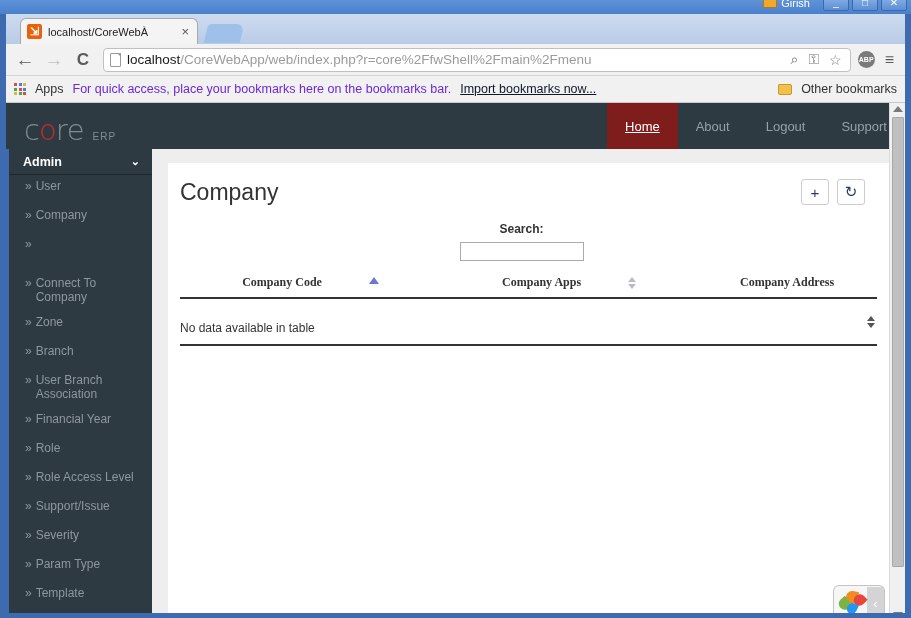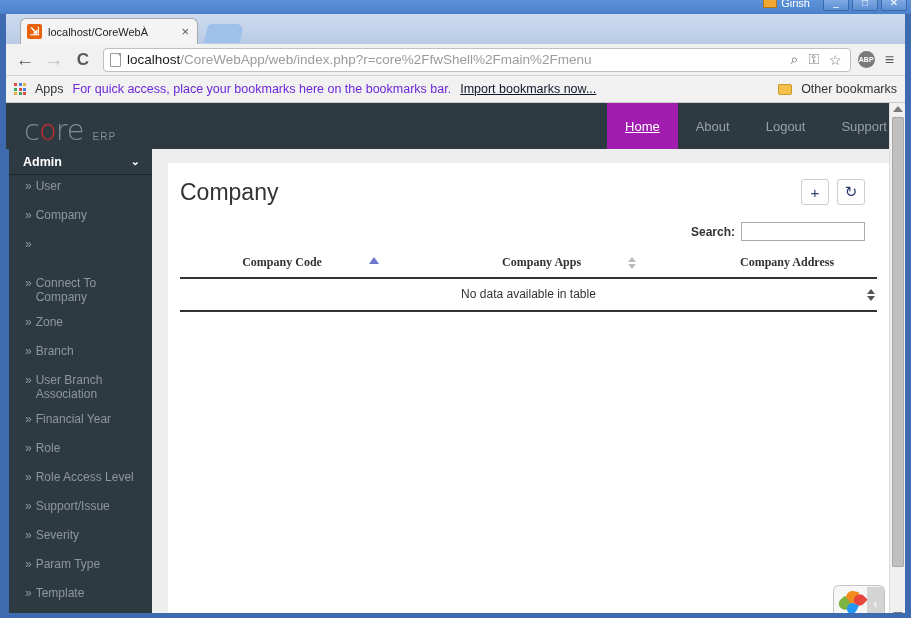--- a/index.html
+++ b/index.html
@@ -147,21 +147,21 @@
     font-family: "DejaVu Sans", sans-serif; font-weight: 300; }
   #logo .c2 { font-size: 29px; color: #d0282f; letter-spacing: -1px;
     font-family: "DejaVu Sans", sans-serif; font-weight: 300; }
   #logo .erp { font-size: 10px; color: #828d92; letter-spacing: 1px; margin-left: 9px; }
 
   #topnav { display: flex; align-items: stretch; }
   .navitem {
     display: flex; align-items: center; padding: 0 18px;
     font-size: 13px; color: #96a0a6;
   }
-  .navitem.active { background: #a21caf; color: #ffffff; text-decoration: underline; }
+  .navitem.active { background: #7f1d1d; color: #ffffff; text-decoration: underline; }
 
   
   #cols { display: flex; height: 472px; }
 
   
   #sidebar {
     width: 146px; background: #2e3a41; flex: none;
     border-left: 3px solid #3e6bb0;
     overflow: hidden;
   }
@@ -188,21 +188,21 @@
   #page-title { font-size: 23px; color: #333; margin: 0 0 0 2px; font-weight: normal; }
   #head-buttons { display: flex; gap: 8px; padding-right: 14px; }
   .ibtn {
     width: 28px; height: 26px; border: 1px solid #cccccc; background: #fff;
     border-radius: 3px; color: #2a3a6a; font-size: 15px;
     display: flex; align-items: center; justify-content: center;
   }
 
   #searchrow {
     display: flex; align-items: center; justify-content: flex-end;
-    gap: 6px; margin-top: 16px; padding-right: 14px;
+    gap: 6px; margin-top: 16px; padding-right: 14px; flex-direction: column;
   }
   #search-label { font-size: 12px; font-weight: bold; color: #333; }
   #search-input {
     width: 124px; height: 19px; border: 1px solid #aaaaaa; background: #fff;
     font-size: 12px; padding: 0 3px; font-family: "Liberation Sans", sans-serif;
   }
 
   #table-wrap { margin-top: 12px; padding: 0 2px; }
   table { width: 100%; border-collapse: collapse; }
   thead th {
@@ -217,22 +217,22 @@
     width: 0; height: 0; border-left: 5px solid transparent;
     border-right: 5px solid transparent; border-bottom: 7px solid #6f76cf;
   }
   .sort-both { display: inline-block; margin-left: 44px; vertical-align: middle; line-height: 0; }
   .sort-both i { display: block; width: 0; height: 0;
     border-left: 4px solid transparent; border-right: 4px solid transparent; }
   .sort-both .up { border-bottom: 5px solid #b9bcc4; margin-bottom: 2px; }
   .sort-both .dn { border-top: 5px solid #b9bcc4; }
 
   #empty-row td {
-    font-size: 12px; color: #333; text-align: center;
-    padding: 8px 0 9px 0; border-bottom: 2px solid #333333;
+    font-size: 12px; color: #333; text-align: left;
+    padding: 22px 0 9px 0; border-bottom: 2px solid #333333;
     position: relative;
   }
   #spinner {
     position: absolute; right: 2px; top: 50%; transform: translateY(-50%);
     display: flex; flex-direction: column; gap: 2px;
   }
   #spinner i { display: block; width: 0; height: 0;
     border-left: 4px solid transparent; border-right: 4px solid transparent; }
   #spinner .up { border-bottom: 5px solid #555; }
   #spinner .dn { border-top: 5px solid #555; }

